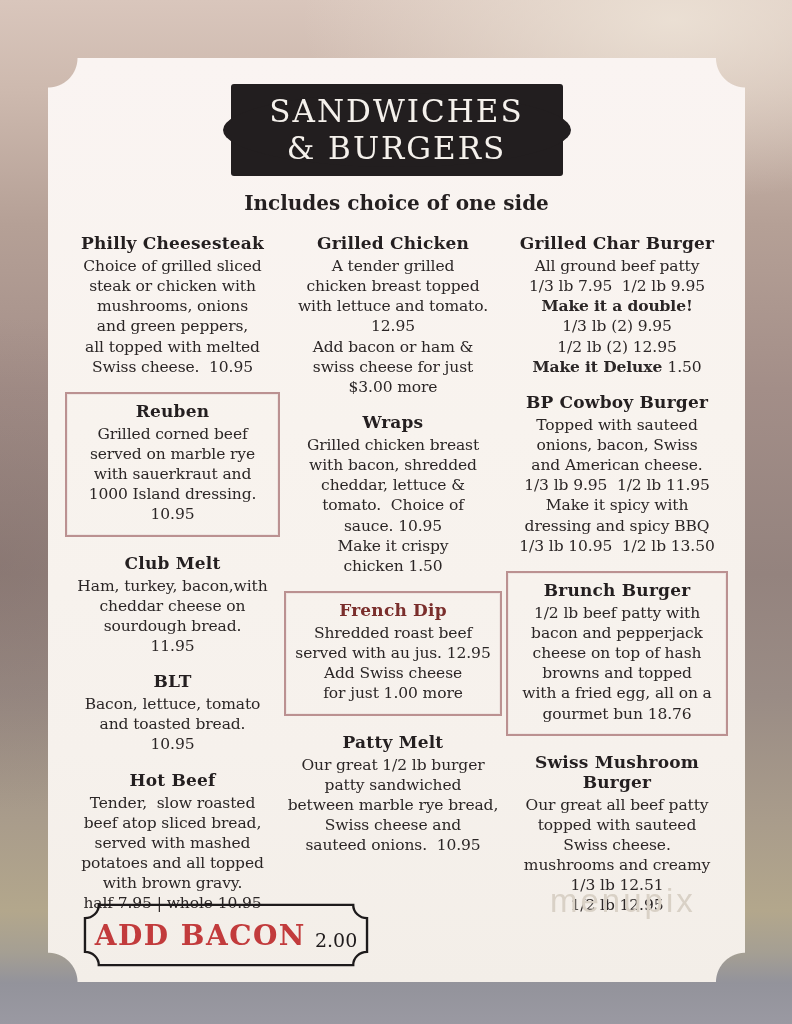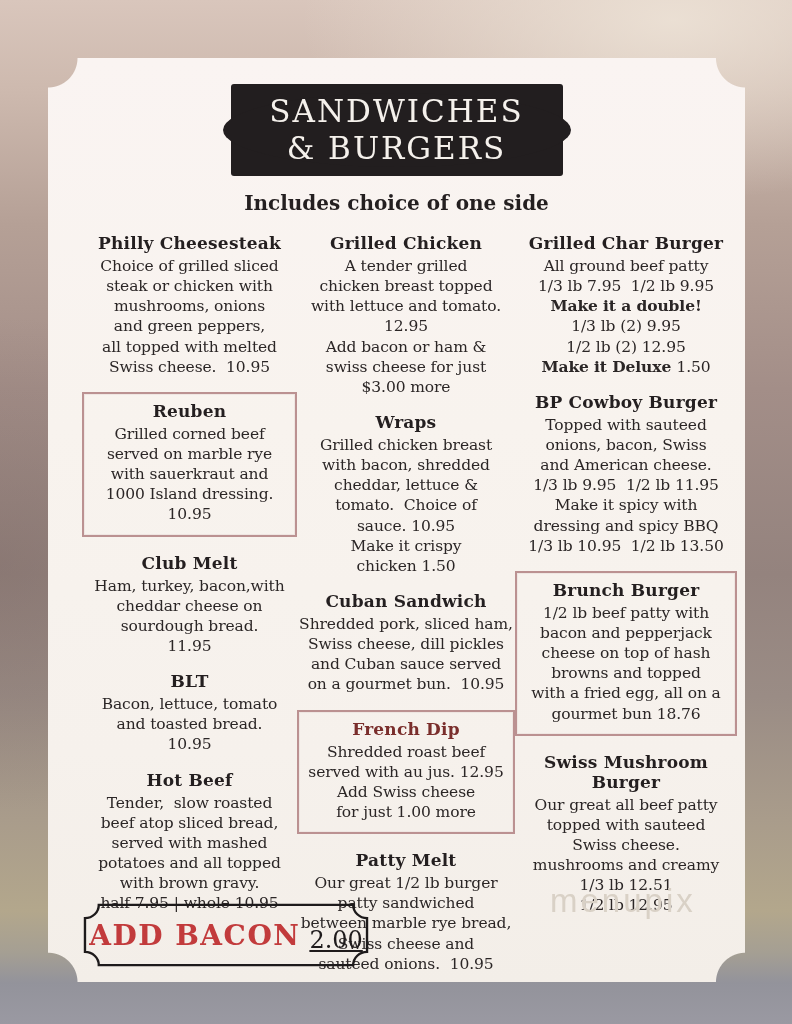--- a/index.html
+++ b/index.html
@@ -34,21 +34,21 @@
     -webkit-mask:
       radial-gradient(circle 30px at 0 0,       transparent 29px, #000 30px) top left    / 51% 51% no-repeat,
       radial-gradient(circle 30px at 100% 0,    transparent 29px, #000 30px) top right   / 51% 51% no-repeat,
       radial-gradient(circle 30px at 0 100%,    transparent 29px, #000 30px) bottom left / 51% 51% no-repeat,
       radial-gradient(circle 30px at 100% 100%, transparent 29px, #000 30px) bottom right/ 51% 51% no-repeat;
             mask:
       radial-gradient(circle 30px at 0 0,       transparent 29px, #000 30px) top left    / 51% 51% no-repeat,
       radial-gradient(circle 30px at 100% 0,    transparent 29px, #000 30px) top right   / 51% 51% no-repeat,
       radial-gradient(circle 30px at 0 100%,    transparent 29px, #000 30px) bottom left / 51% 51% no-repeat,
       radial-gradient(circle 30px at 100% 100%, transparent 29px, #000 30px) bottom right/ 51% 51% no-repeat;
-    padding:26px 34px 0;
+    padding:26px 17px 0;
   }
   .badge{
     position:relative;width:332px;height:92px;margin:0 auto;
     background:var(--badge-bg);border-radius:3px;
     display:flex;flex-direction:column;align-items:center;justify-content:center;
     color:#f5f1ec;text-align:center;z-index:1;
   }
   .badge::before{
     content:"";position:absolute;top:9px;bottom:9px;left:-8px;right:-8px;
     background:var(--badge-bg);border-radius:50%;z-index:-1;
@@ -77,21 +77,21 @@
     position:absolute;left:35px;top:845px;width:286px;height:64px;
   }
   .offer-box svg{position:absolute;inset:0;width:100%;height:100%;}
   .offer-inner{
     position:absolute;inset:0;display:flex;align-items:center;justify-content:center;gap:9px;
   }
   .offer-label{
     color:var(--accent-red);font-weight:700;font-size:28px;letter-spacing:1.5px;
   }
   .offer-price{
-    color:#1f1b1c;font-size:24px;margin-top:10px;text-decoration:underline;
+    color:#1f1b1c;font-size:19px;margin-top:10px;
   }
   .watermark{
     position:absolute;left:502px;top:824px;
     font-family:Liberation Sans, sans-serif;
     font-size:33px;letter-spacing:3px;color:var(--watermark);font-weight:400;
   }
 </style>
 </head>
 <body>
 
@@ -181,29 +181,20 @@
               <div>Grilled chicken breast</div>
               <div>with bacon, shredded</div>
               <div>cheddar, lettuce &amp;</div>
               <div>tomato.  Choice of</div>
               <div>sauce. 10.95</div>
               <div>Make it crispy</div>
               <div>chicken 1.50</div>
             </div>
   </div>
 
-  <div class="item">
-    <div class="item-name">Cuban Sandwich</div>
-    <div class="item-body">
-              <div>Shredded pork, sliced ham,</div>
-              <div>Swiss cheese, dill pickles</div>
-              <div>and Cuban sauce served</div>
-              <div>on a gourmet bun.  10.95</div>
-            </div>
-  </div>
 
   <div class="item boxed">
     <div class="item-name" style="color: rgb(122, 46, 44);">French Dip</div>
     <div class="item-body">
               <div>Shredded roast beef</div>
               <div>served with au jus. 12.95</div>
               <div>Add Swiss cheese</div>
               <div>for just 1.00 more</div>
             </div>
   </div>

